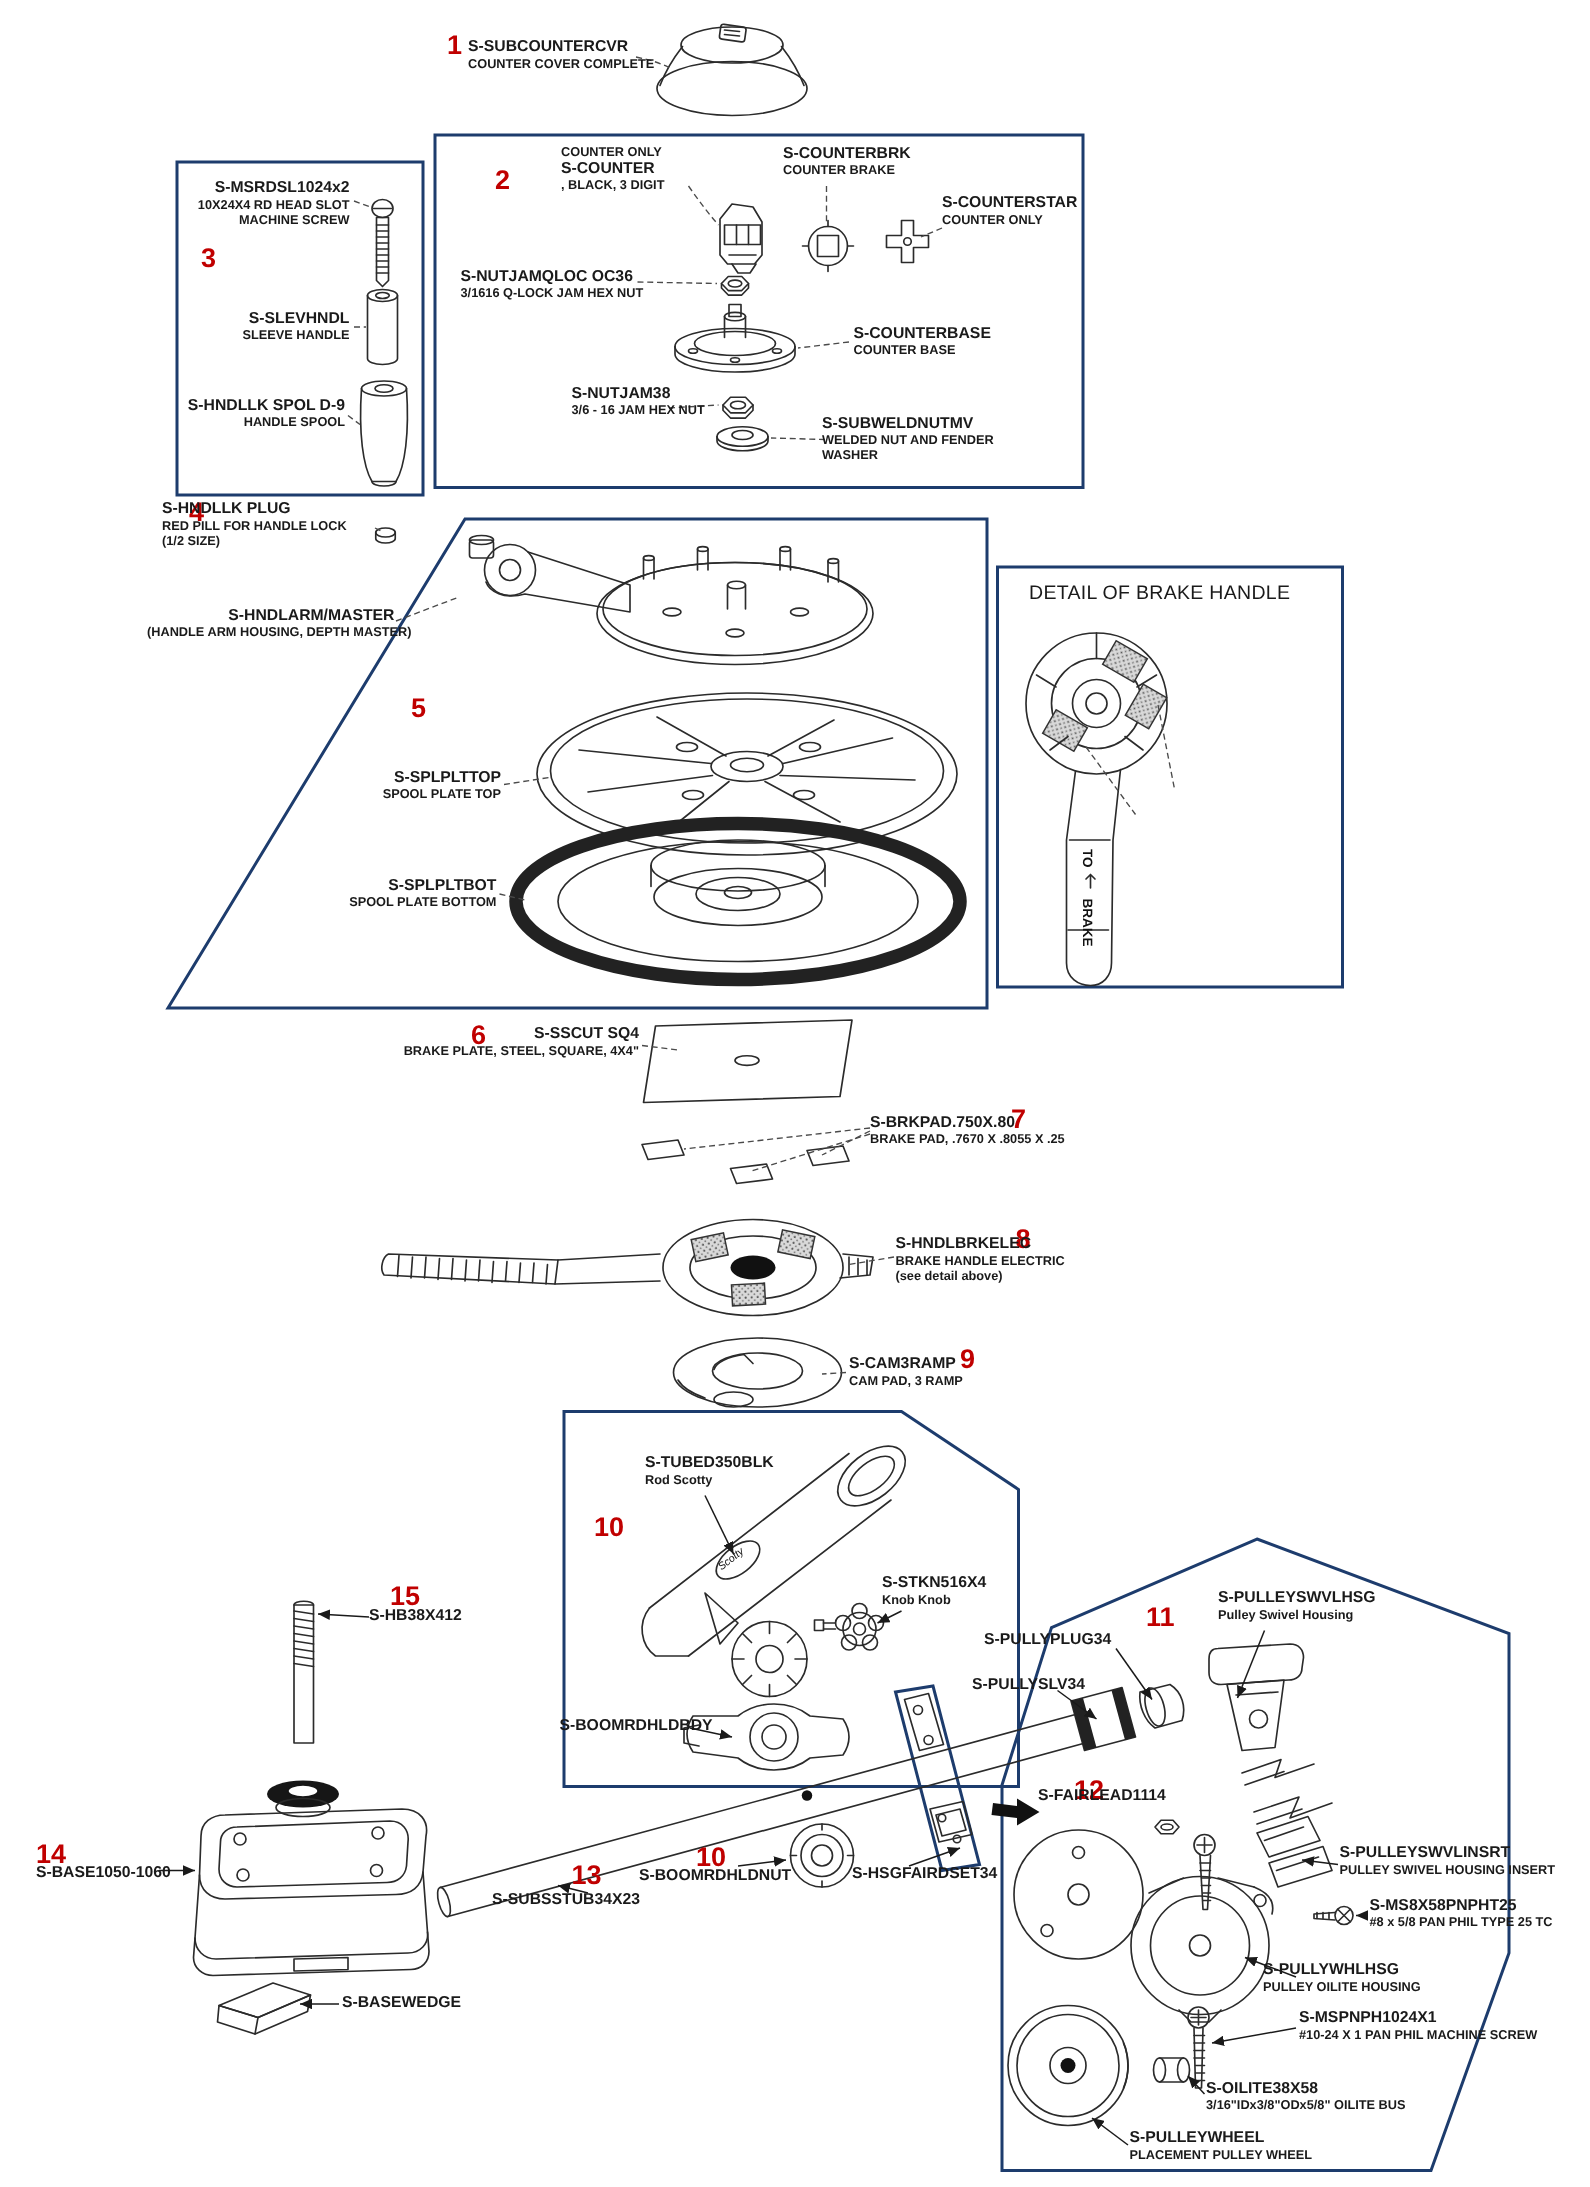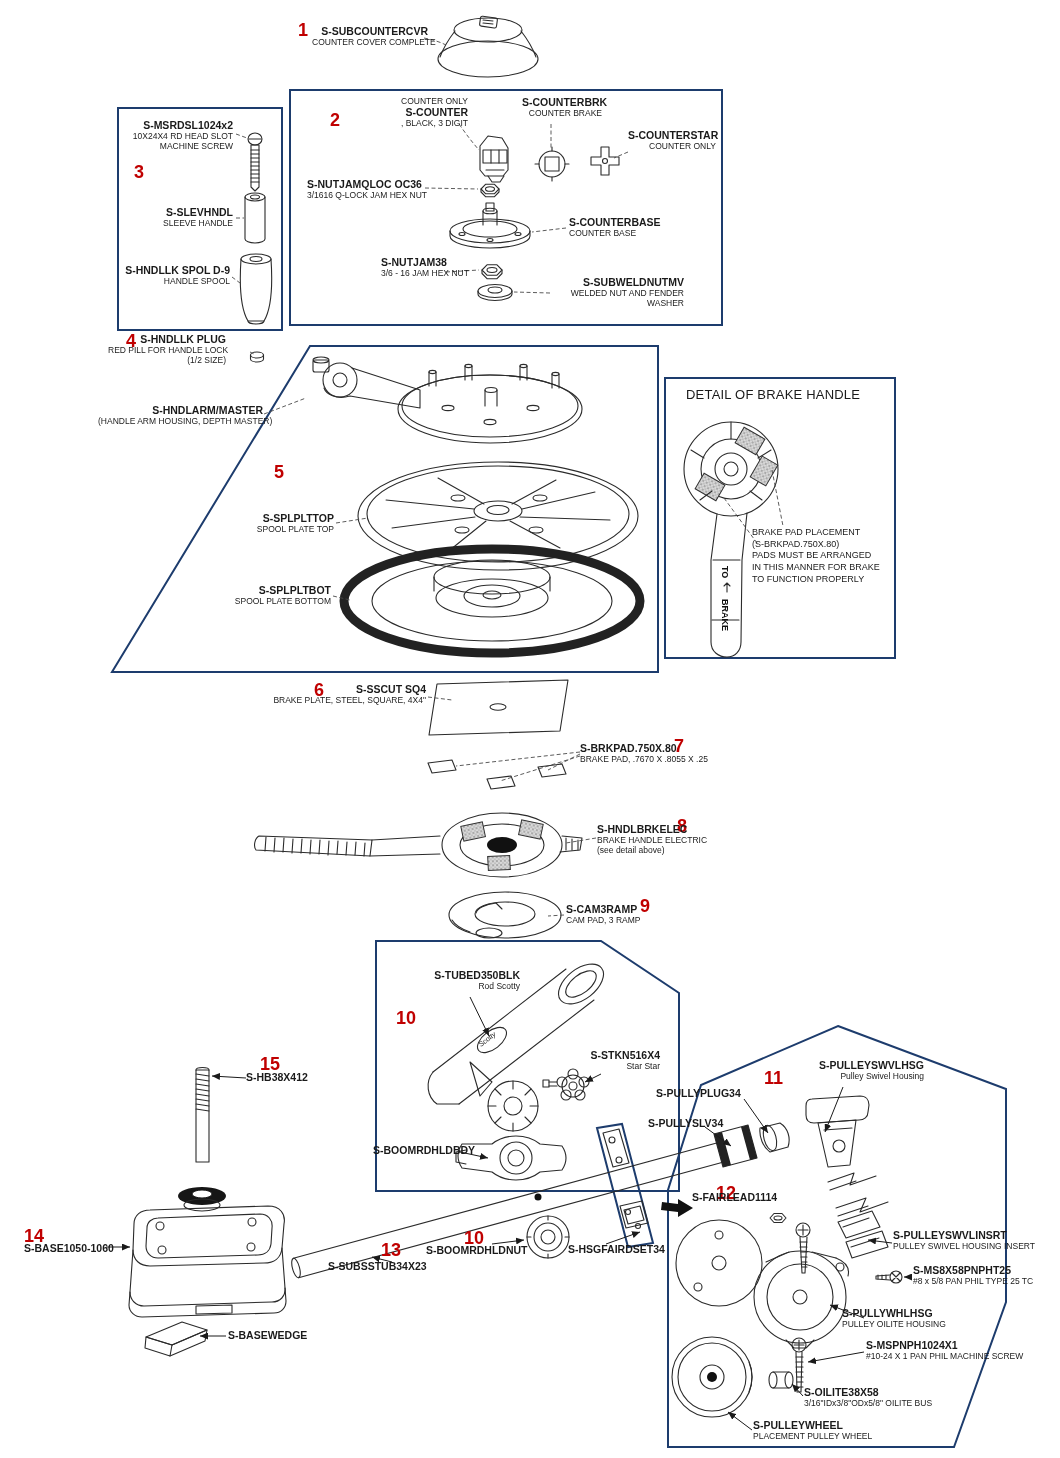--- a/index.html
+++ b/index.html
@@ -1,23 +1,23 @@
 <!DOCTYPE html>
 <html><head>
 <meta charset="utf-8">
 <style>
   html,body{margin:0;padding:0;background:#fff}
   #page{position:relative;width:1060px;height:1458px;background:#fff;
         font-family:"Liberation Sans",sans-serif;color:#1a1a1a;overflow:hidden}
   #art{position:absolute;left:0;top:0}
   .lbl{position:absolute;line-height:1.14;white-space:nowrap}
-  .ta-c{text-align:right}
+  .ta-c{text-align:left}
   .ta-r{text-align:right}
   .c{font-size:10.5px;font-weight:700}
-  .d{font-size:8.5px;font-weight:400}
+  .d{font-size:8.5px;font-weight:700}
   .num{position:absolute;color:#c00000;font-size:18px;font-weight:700}
   .detail-title{font-size:13px;font-weight:400;letter-spacing:.2px}
   .note div{font-size:9px;line-height:1.3;font-weight:400}
   svg .ln{fill:none;stroke:#2b2b2b;stroke-width:1.1;stroke-linejoin:round;stroke-linecap:round}
   svg .ld{fill:none;stroke:#4a4a4a;stroke-width:.9;stroke-dasharray:4 2.5}
   svg .bx{fill:none;stroke:#1d3c6d;stroke-width:2}
 </style>
 </head>
 <body>
 
@@ -511,27 +511,20 @@
   <div class="c">S-SPLPLTTOP</div>
   <div class="d">SPOOL PLATE TOP</div>
 </div>
 
 <div class="lbl ta-r" style="left:232px;top:585px;width:99px">
   <div class="c">S-SPLPLTBOT</div>
   <div class="d">SPOOL PLATE BOTTOM</div>
 </div>
 
 <div class="lbl detail-title" style="left:686px;top:388px">DETAIL OF BRAKE HANDLE</div>
-<div class="lbl note" style="left:752px;top:527px;width:136px">
-  <div>BRAKE PAD PLACEMENT</div>
-  <div>(S-BRKPAD.750X.80)</div>
-  <div>PADS MUST BE ARRANGED</div>
-  <div>IN THIS MANNER FOR BRAKE</div>
-  <div>TO FUNCTION PROPERLY</div>
-</div>
 
 <div class="lbl ta-r" style="left:254px;top:684px;width:172px">
   <div class="c">S-SSCUT SQ4</div>
   <div class="d">BRAKE PLATE, STEEL, SQUARE, 4X4"</div>
 </div>
 
 <div class="lbl" style="left:580px;top:743px">
   <div class="c">S-BRKPAD.750X.80</div>
   <div class="d">BRAKE PAD, .7670 X .8055 X .25</div>
 </div>
@@ -547,21 +540,21 @@
   <div class="d">CAM PAD, 3 RAMP</div>
 </div>
 
 <div class="lbl ta-c" style="left:430px;top:970px;width:90px">
   <div class="c">S-TUBED350BLK</div>
   <div class="d">Rod Scotty</div>
 </div>
 
 <div class="lbl ta-c" style="left:588px;top:1050px;width:72px">
   <div class="c">S-STKN516X4</div>
-  <div class="d">Star Star</div>
+  <div class="d">Knob Knob</div>
 </div>
 
 <div class="lbl" style="left:373px;top:1145px">
   <div class="c">S-BOOMRDHLDBDY</div>
 </div>
 
 <div class="lbl ta-c" style="left:812px;top:1060px;width:112px">
   <div class="c">S-PULLEYSWVLHSG</div>
   <div class="d">Pulley Swivel Housing</div>
 </div>

